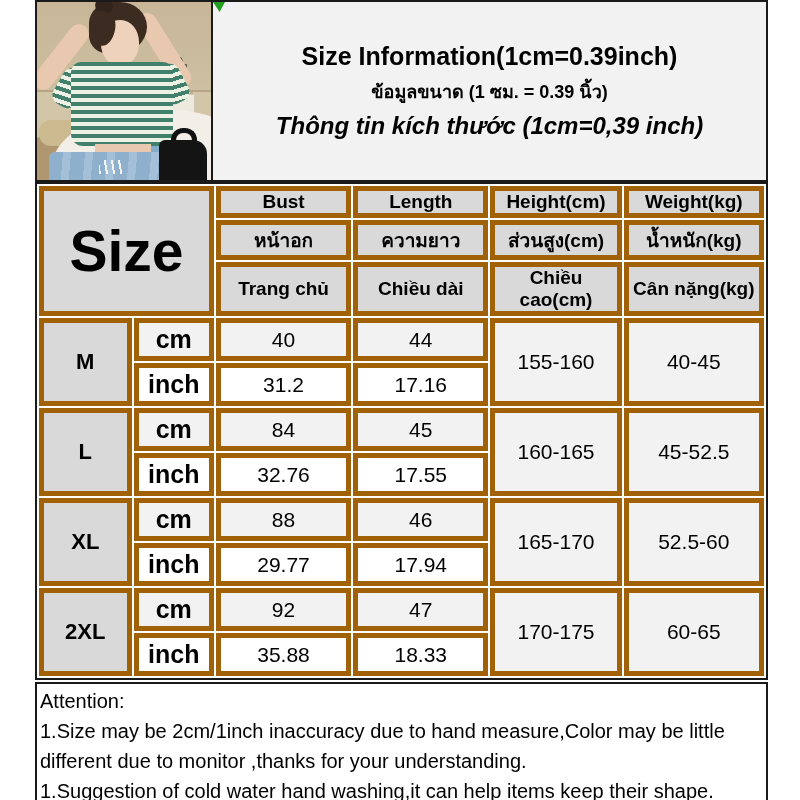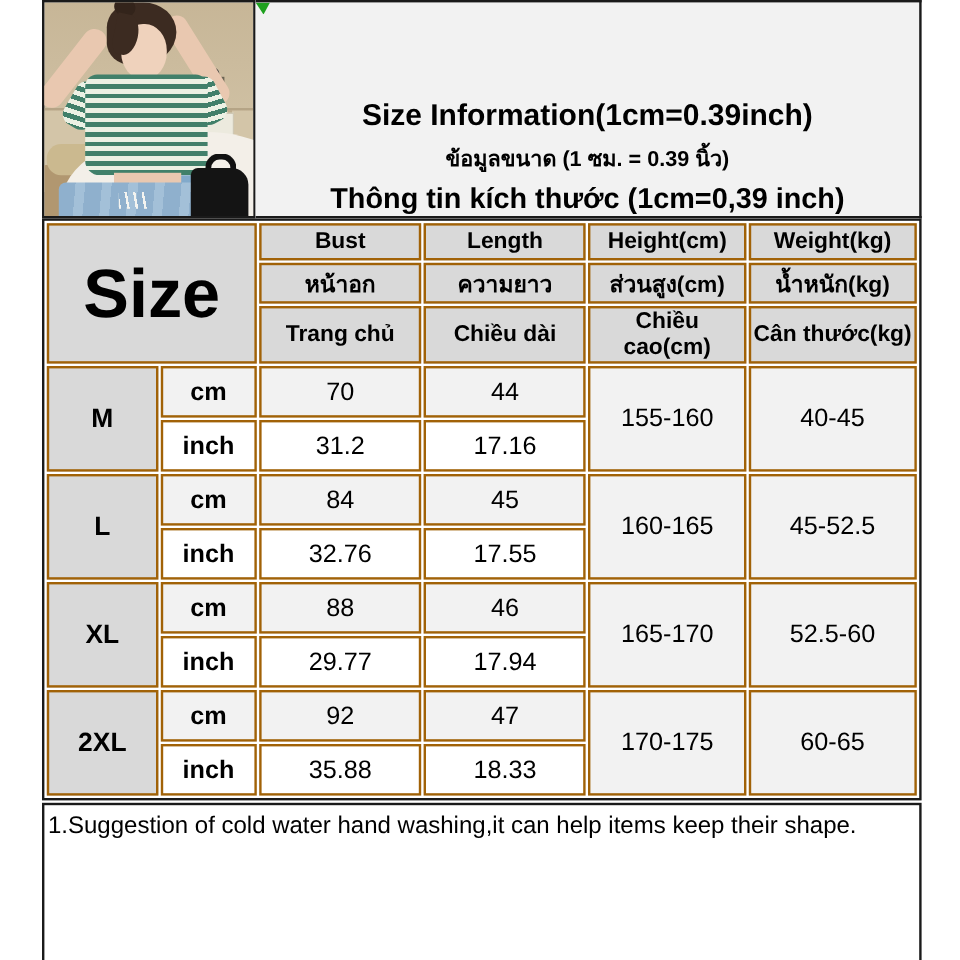--- a/index.html
+++ b/index.html
@@ -33,35 +33,35 @@
   .ph-waist { position:absolute; left:58px; top:142px; width:56px; height:12px; background:#e9c8b0; }
   .ph-jeans { position:absolute; left:12px; top:150px; width:118px; height:32px; background:#8fb0cd;
     background:repeating-linear-gradient(95deg,#8fb0cd 0 14px,#a3c0d8 14px 22px); border-radius:6px 6px 0 0; }
   .ph-drawstring { position:absolute; left:62px; top:158px; width:26px; height:14px;
     background:repeating-linear-gradient(80deg,#f4f4f0 0 2px,transparent 2px 7px); }
   .ph-bag { position:absolute; right:4px; bottom:-6px; width:48px; height:46px; background:#141414; border-radius:6px 14px 2px 2px; }
   .ph-bag-handle { position:absolute; right:14px; bottom:30px; width:26px; height:22px; border:5px solid #111; border-bottom:none; border-radius:12px 12px 0 0; }
   .ph-laptop { position:absolute; right:44px; bottom:8px; width:52px; height:34px; background:#82aacb; transform:rotate(-14deg); border-radius:2px; }
 
   .title-box { position:relative; flex:1; border:2px solid #1a1a1a; border-left:none; background:#f2f2f2;
-    display:flex; flex-direction:column; justify-content:flex-end; align-items:center; gap:6px; }
+    display:flex; flex-direction:column; justify-content:center; align-items:center; gap:6px; }
   .title-en { font-size:25px; font-weight:700; }
   .title-th { font-size:18px; font-weight:700; }
-  .title-vi { font-size:24px; font-weight:700; }
+  .title-vi { font-size:24px; font-weight:700;font-style:italic; }
   .corner-marker { position:absolute; top:0; left:0; width:12px; height:10px; background:#1fa11f;
     clip-path:polygon(0 0,100% 0,55% 100%); }
 
   
   table { width:733px; table-layout:fixed; border-collapse:separate; border-spacing:2px; border:2px solid #1a1a1a; margin-top:0; }
-  th,td { border:2px solid #a16207; text-align:center; vertical-align:middle; overflow:hidden; }
+  th,td { border:5px solid #a16207; text-align:center; vertical-align:middle; overflow:hidden; }
   th { background:#d9d9d9; font-size:19px; font-weight:700; height:31px; padding:0 1px; }
   th.size-cell { font-size:57px; font-weight:700; }
   td { height:43px; font-size:21px; }
   td.size-label { background:#d9d9d9; font-weight:700; font-size:22px; }
-  td.unit { font-weight:700; font-size:21px; }
+  td.unit { font-weight:700; font-size:25px; }
   td.bg-cm { background:#f2f2f2; }
   td.bg-inch { background:#ffffff;margin-top:24px; }
   td.merged { background:#f2f2f2; }
 
   
   .attention { width:733px; min-height:152px; border:2px solid #1a1a1a; margin-top:2px; padding:2px 4px 8px 3px;
     font-size:20px; line-height:1.5; }
 </style>
 </head>
 <body>
@@ -121,27 +121,27 @@
       <tr>
         <th>หน้าอก</th>
         <th>ความยาว</th>
         <th>ส่วนสูง(cm)</th>
         <th>น้ำหนัก(kg)</th>
       </tr>
       <tr>
         <th>Trang chủ</th>
         <th>Chiều dài</th>
         <th>Chiều cao(cm)</th>
-        <th>Cân thước(kg)</th>
+        <th>Cân nặng(kg)</th>
       </tr>
 
       <tr>
         <td class="size-label" rowspan="2">M</td>
         <td class="unit bg-cm">cm</td>
-        <td class="bg-cm">70</td>
+        <td class="bg-cm">40</td>
         <td class="bg-cm">44</td>
         <td class="merged" rowspan="2">155-160</td>
         <td class="merged" rowspan="2">40-45</td>
       </tr>
       <tr>
         <td class="unit bg-inch">inch</td>
         <td class="bg-inch">31.2</td>
         <td class="bg-inch">17.16</td>
       </tr>
 
@@ -183,16 +183,18 @@
       </tr>
       <tr>
         <td class="unit bg-inch">inch</td>
         <td class="bg-inch">35.88</td>
         <td class="bg-inch">18.33</td>
       </tr>
     </tbody>
   </table>
 
   <div class="attention">
+    <div>Attention:</div>
+    <div>1.Size may be 2cm/1inch inaccuracy due to hand measure,Color may be little different due to monitor ,thanks for your understanding.</div>
     <div>1.Suggestion of cold water hand washing,it can help items keep their shape.</div>
   </div>
 
 </div>
 
 </body></html>

